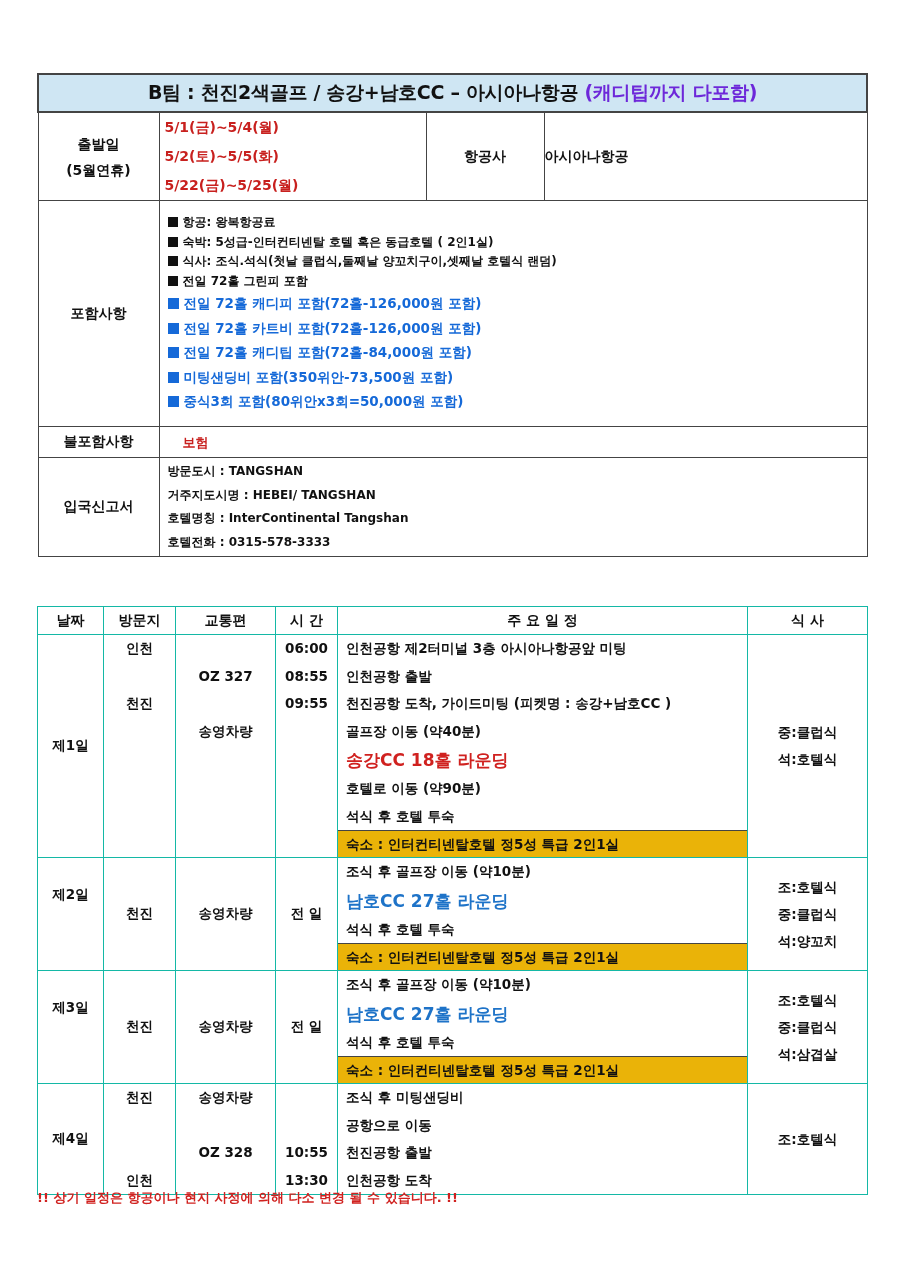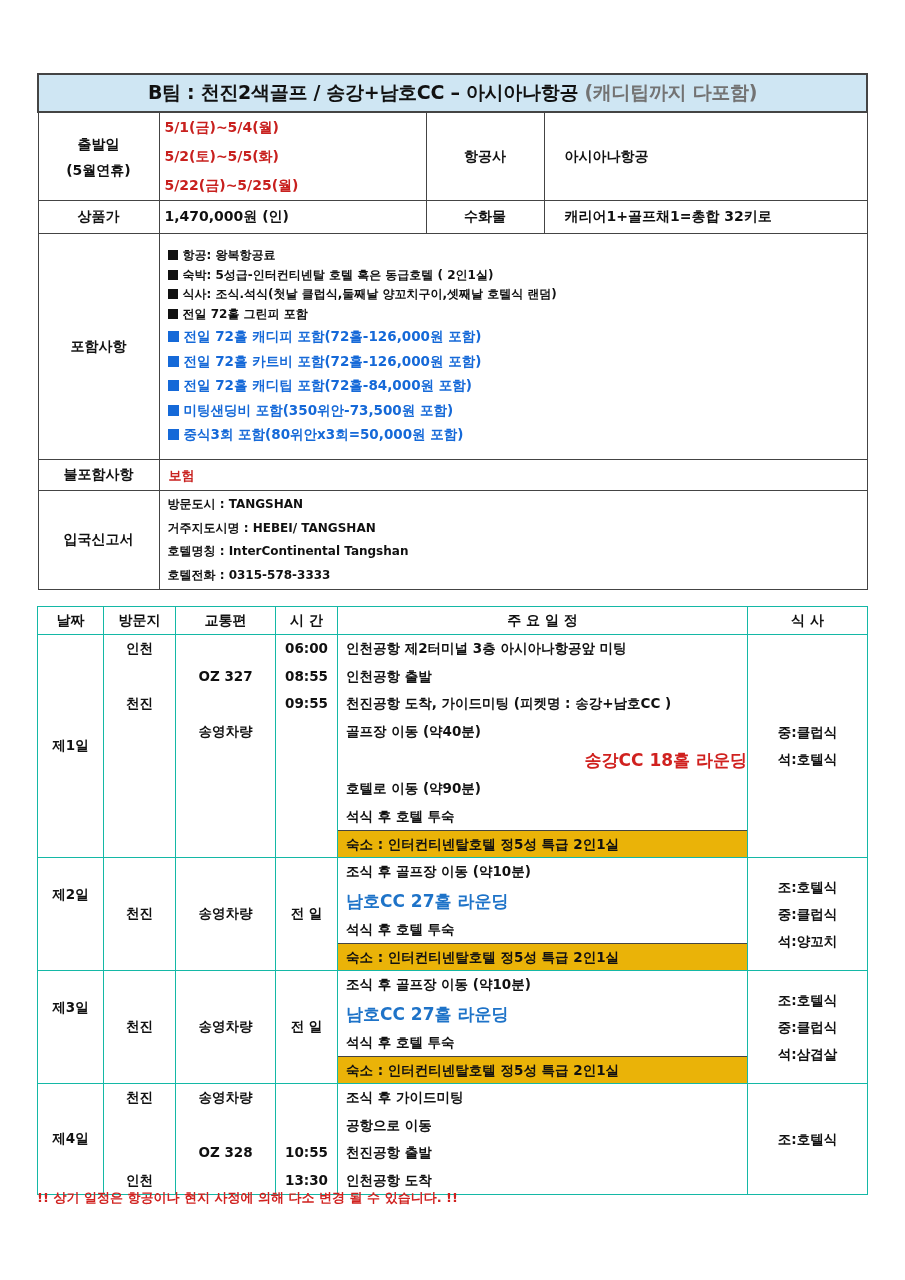--- a/index.html
+++ b/index.html
@@ -11,43 +11,43 @@
   table { border-collapse: collapse; table-layout: fixed; position: absolute; }
   td { border: 1px solid #444; padding: 0; vertical-align: middle; }
 
   
   #info { left: 37px; top: 73px; width: 829px; }
   #info .title {
     background: #cfe6f3; height: 36px; text-align: center;
     font-size: 19px; font-weight: bold; letter-spacing: -0.3px;
     border: 2px solid #444;
   }
-  #info .title .red { color: #737373; margin-top: 36px; }
+  #info .title .red { color: #6d28d9; margin-top: 36px; }
   #info .lbl { text-align: center; font-size: 14px; font-weight: bold; }
-  #info .val { padding-left: 20px; font-size: 14px; font-weight: bold; }
+  #info .val { padding-left: 0; font-size: 14px; font-weight: bold; }
   .date-line { color: #c8201e; font-size: 14px; font-weight: bold; line-height: 29px; }
   .inc-list { padding: 4px 0 4px 8px; margin-left: 8px; }
   .inc-item { font-size: 12px; font-weight: bold; line-height: 19.5px; }
   .inc-item.blue { color: #1569d8; font-size: 13.5px; line-height: 24.5px; }
   .bullet { display: inline-block; width: 10px; height: 10px; background: #111; margin-right: 5px; vertical-align: -1px; }
   .blue .bullet { background: #1569d8; width: 11px; height: 11px; }
   .exc { color: #c8201e; font-size: 13px; font-weight: bold; }
   .entry-list { padding: 2px 0 2px 8px; margin-left: 40px; }
   .entry-item { font-size: 12px; font-weight: bold; line-height: 23.5px; }
 
   
   #sched { left: 37px; top: 606px; width: 830px; }
   #sched td { border: 1px solid #14b8a6; }
   #sched .hdr td { height: 27px; text-align: center; font-size: 14px; font-weight: bold; }
   #sched .c { text-align: center; font-size: 13.5px; font-weight: bold; }
   .stack { display: flex; flex-direction: column; }
   .stack > div { height: 27.5px; line-height: 27.5px; }
   .plan { padding: 0; }
   .plan .p-line { padding-left: 8px; font-size: 13.5px; font-weight: bold; height: 27.5px; line-height: 27.5px; }
-  .plan .p-line.big-red { color: #d0211f; font-size: 17px; height: 30px; line-height: 30px; text-align: right; }
+  .plan .p-line.big-red { color: #d0211f; font-size: 17px; height: 30px; line-height: 30px; }
   .plan .p-line.big-blue { color: #1e73c8; font-size: 17px; height: 30px; line-height: 30px; }
   .plan .hotel {
     background: #eab308; border-top: 1px solid #444; padding-left: 8px;
     font-size: 13.5px; font-weight: bold; height: 26px; line-height: 26px;
   }
   .meal { text-align: center; font-size: 13.5px; font-weight: bold; }
   .meal div { line-height: 27px; }
 
   #notice {
     position: absolute; left: 37px; top: 1189px;
@@ -75,44 +75,38 @@
       <div style="line-height:26px">출발일</div>
       <div style="line-height:26px">(5월연휴)</div>
     </td>
     <td style="padding-left:5px">
       <div class="date-line">5/1(금)~5/4(월)</div>
       <div class="date-line">5/2(토)~5/5(화)</div>
       <div class="date-line">5/22(금)~5/25(월)</div>
     </td>
     <td class="lbl">항공사</td>
     <td class="val">아시아나항공</td>
-  </tr>
-  <tr style="height:33px">
-    <td class="lbl">상품가</td>
-    <td class="val" style="padding-left:5px">1,470,000원 (인)</td>
-    <td class="lbl">수화물</td>
-    <td class="val">캐리어1+골프채1=총합 32키로</td>
   </tr>
   <tr style="height:226px">
     <td class="lbl">포함사항</td>
     <td colspan="3" class="inc-list">
       <div class="inc-item"><span class="bullet"></span><span>항공: 왕복항공료</span></div>
       <div class="inc-item"><span class="bullet"></span><span>숙박: 5성급-인터컨티넨탈 호텔 혹은 동급호텔 ( 2인1실)</span></div>
       <div class="inc-item"><span class="bullet"></span><span>식사: 조식.석식(첫날 클럽식,둘째날 양꼬치구이,셋째날 호텔식 랜덤)</span></div>
       <div class="inc-item"><span class="bullet"></span><span>전일 72홀 그린피 포함</span></div>
       <div class="inc-item blue"><span class="bullet"></span><span>전일 72홀 캐디피 포함(72홀-126,000원 포함)</span></div>
       <div class="inc-item blue"><span class="bullet"></span><span>전일 72홀 카트비 포함(72홀-126,000원 포함)</span></div>
       <div class="inc-item blue"><span class="bullet"></span><span>전일 72홀 캐디팁 포함(72홀-84,000원 포함)</span></div>
       <div class="inc-item blue"><span class="bullet"></span><span>미팅샌딩비 포함(350위안-73,500원 포함)</span></div>
       <div class="inc-item blue"><span class="bullet"></span><span>중식3회 포함(80위안x3회=50,000원 포함)</span></div>
     </td>
   </tr>
   <tr style="height:31px">
     <td class="lbl">불포함사항</td>
-    <td colspan="3" style="padding-left:9px">
+    <td colspan="3" style="padding-left:23px">
       <span class="exc">보험</span>
     </td>
   </tr>
   <tr style="height:97px">
     <td class="lbl">입국신고서</td>
     <td colspan="3" class="entry-list">
       <div class="entry-item">방문도시 : TANGSHAN</div>
       <div class="entry-item">거주지도시명 : HEBEI/ TANGSHAN</div>
       <div class="entry-item">호텔명칭 : InterContinental Tangshan</div>
       <div class="entry-item">호텔전화 : 0315-578-3333</div>
@@ -250,21 +244,21 @@
     </td>
     <td class="c">
       <div class="stack">
         <div></div>
             <div></div>
             <div>10:55</div>
             <div>13:30</div>
       </div>
     </td>
     <td class="plan">
-      <div class="p-line">조식 후 가이드미팅</div>
+      <div class="p-line">조식 후 미팅샌딩비</div>
       <div class="p-line">공항으로 이동</div>
       <div class="p-line">천진공항 출발</div>
       <div class="p-line">인천공항 도착</div>
     </td>
     <td class="meal">
       <div>조:호텔식</div>
     </td>
   </tr>
 </tbody>
   </table>

